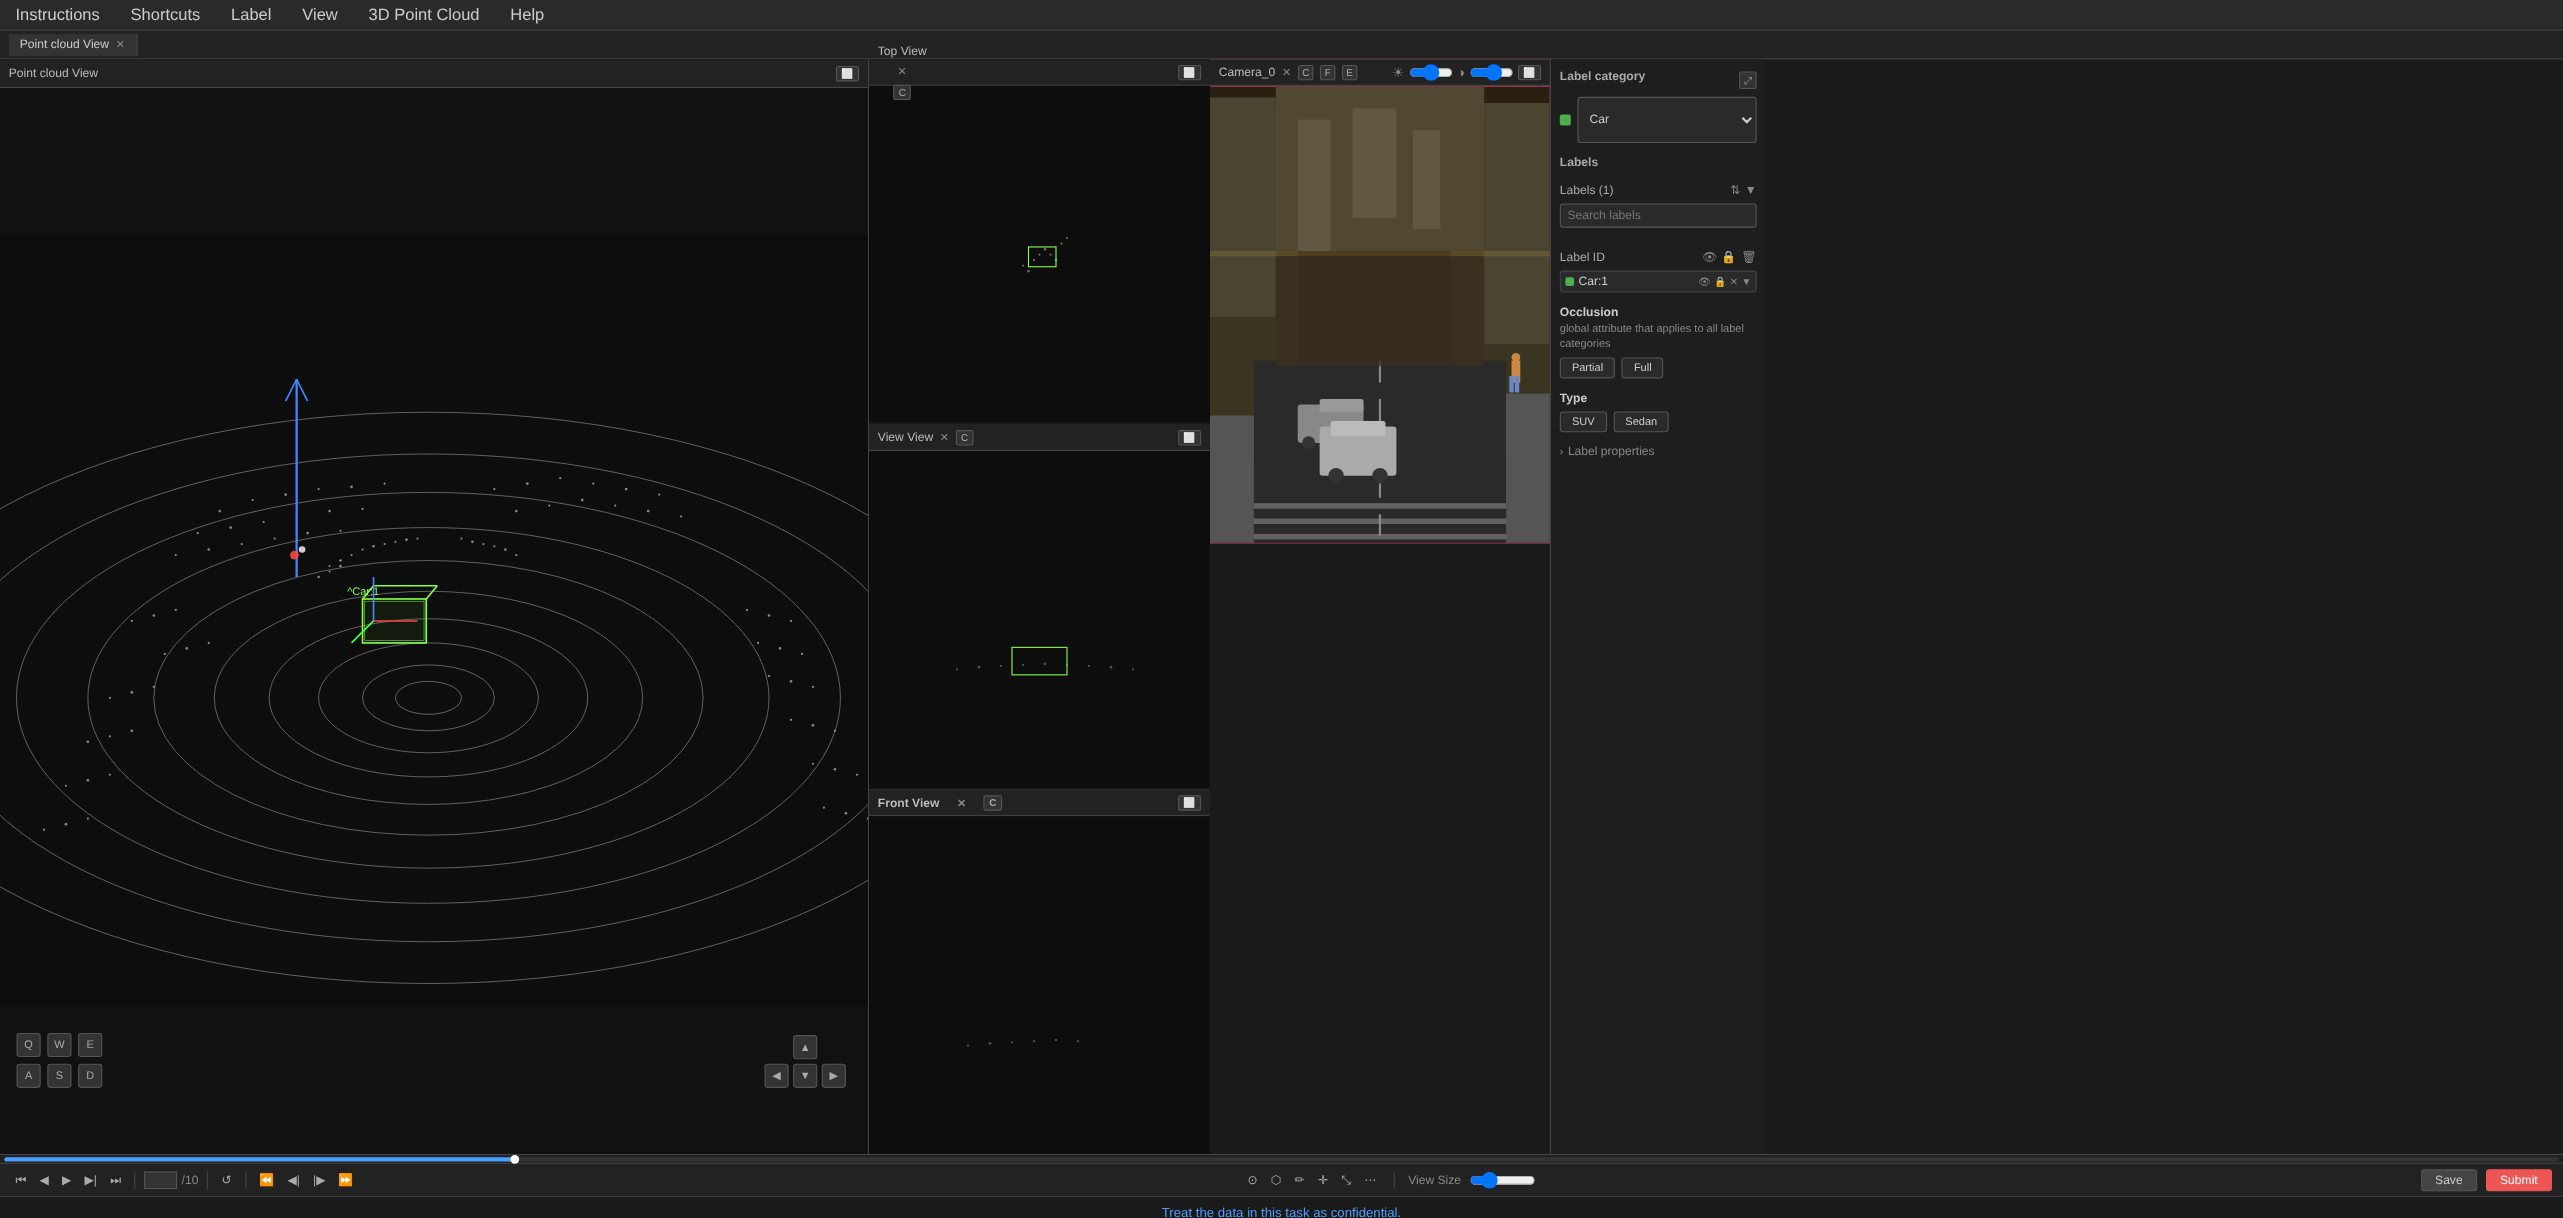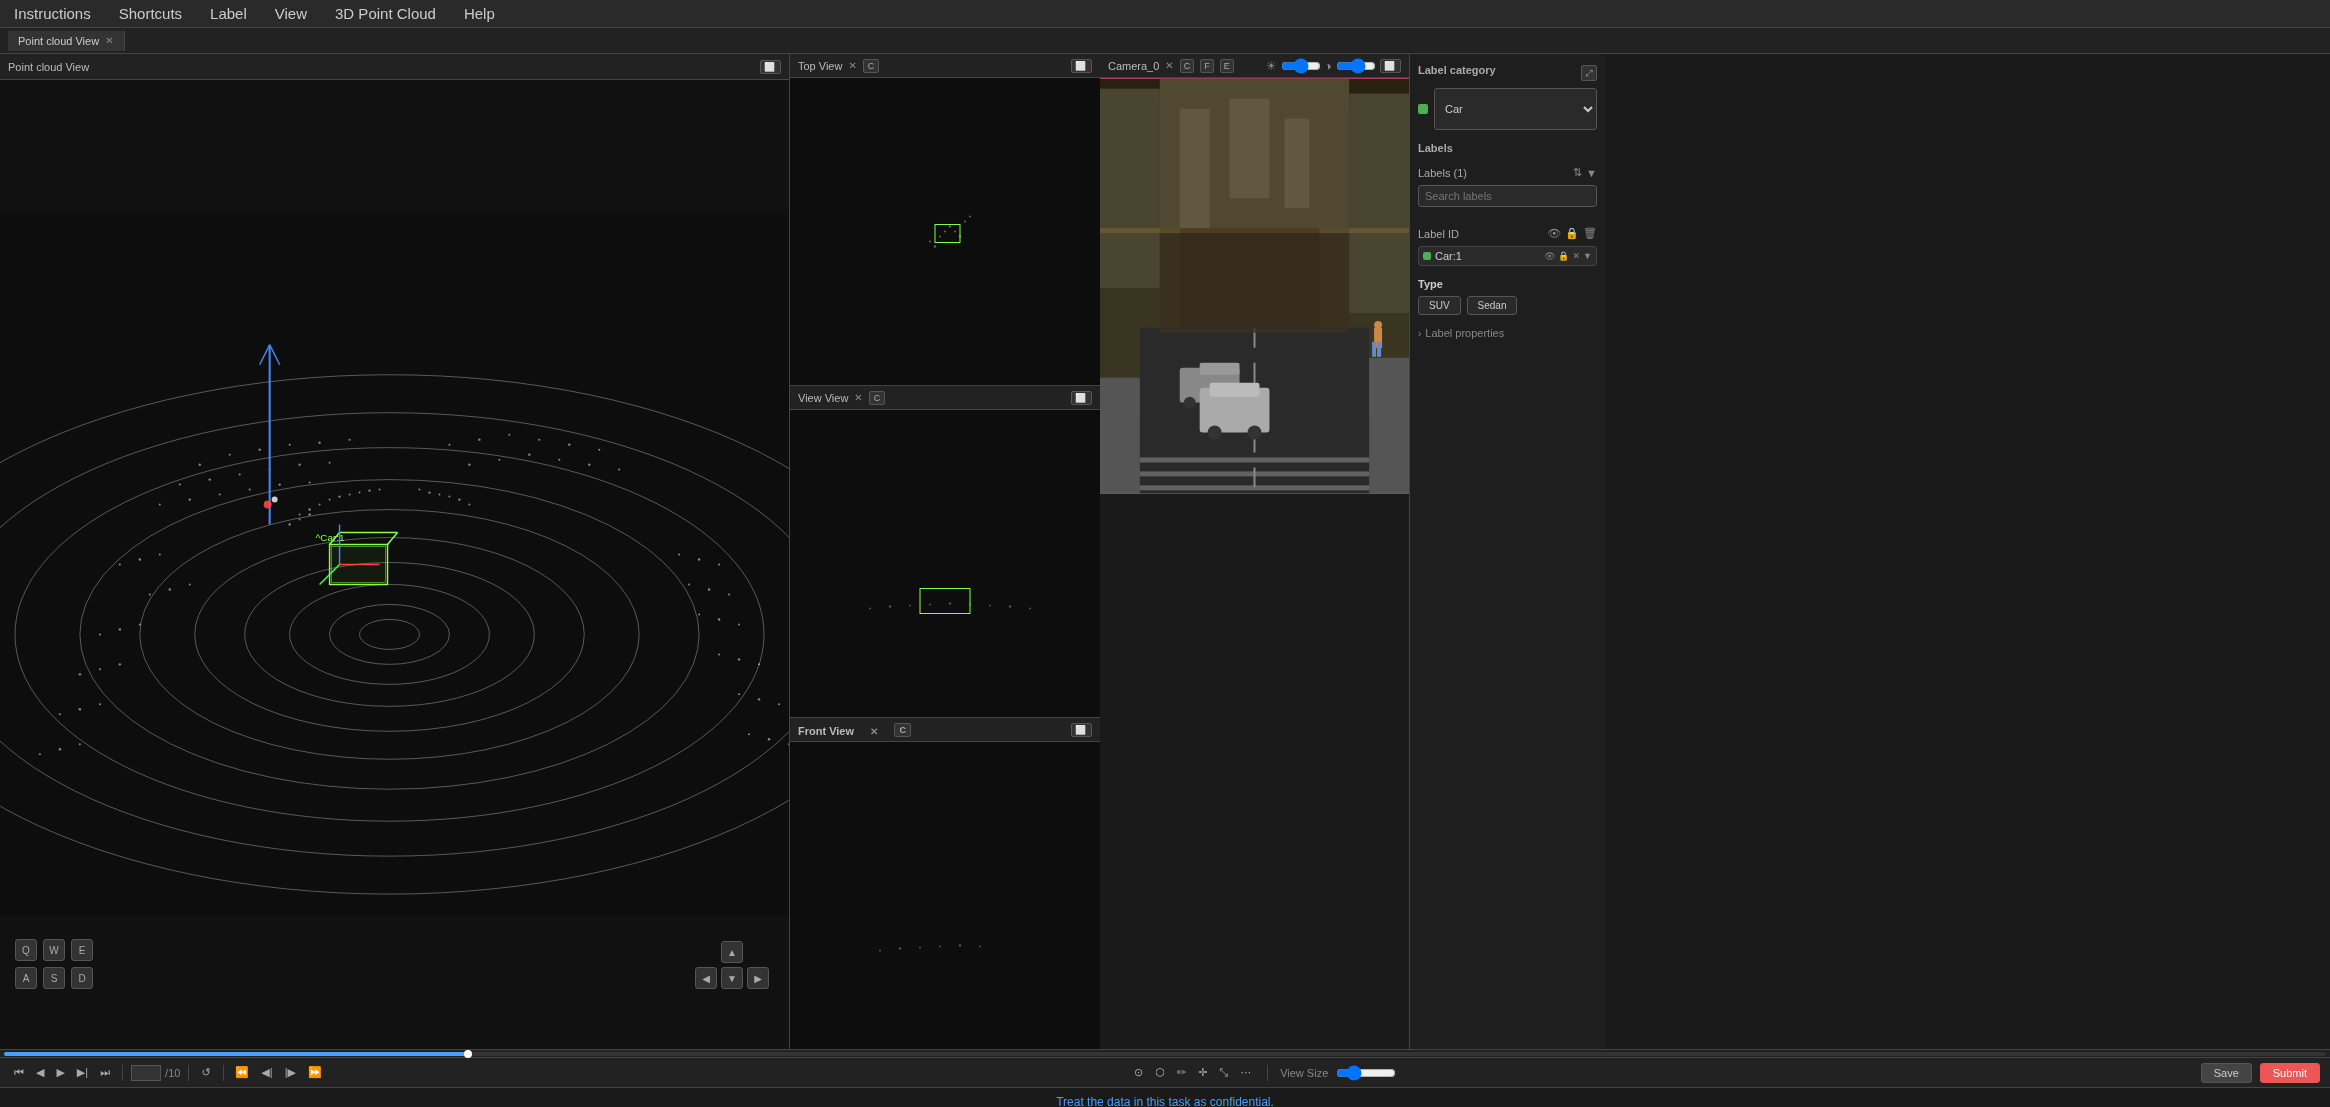--- a/index.html
+++ b/index.html
@@ -297,21 +297,21 @@
           <div class="nav-btn">▶</div>
         </div>
       </div>
     </div>
   </div>
 
   <div class="panels-middle">
 
     <div class="view-panel">
       <div class="view-panel-header">
-        <div style="display:flex;align-items:center;gap:6px;">
+        <div style="display:flex;align-items:center;gap:6px;flex-direction:column;">
           <span class="view-panel-title">Top View</span>
           <span class="close" style="color:#888;font-size:10px;">✕</span>
           <span class="panel-btn">C</span>
         </div>
         <div style="display:flex;align-items:center;gap:4px;">
           <button class="panel-btn">⬜</button>
         </div>
       </div>
       <div class="view-panel-content">
         <svg width="100%" height="100%" viewBox="0 0 310 210">
@@ -506,20 +506,28 @@
         <span class="label-item-name">Car:1</span>
         <div class="label-item-icons">
           <button class="icon-btn" style="font-size:9px;">👁</button>
           <button class="icon-btn" style="font-size:9px;">🔒</button>
           <button class="icon-btn" style="font-size:9px;">✕</button>
           <button class="icon-btn" style="font-size:9px;">▼</button>
         </div>
       </div>
     </div>
 
+    <div class="right-section">
+      <div class="occlusion-title">Occlusion</div>
+      <div class="occlusion-desc">global attribute that applies to all label categories</div>
+      <div class="occlusion-btns">
+        <button class="occ-btn">Partial</button>
+        <button class="occ-btn">Full</button>
+      </div>
+    </div>
 
     <div class="right-section">
       <div class="type-title">Type</div>
       <div class="type-btns">
         <button class="type-btn">SUV</button>
         <button class="type-btn">Sedan</button>
       </div>
     </div>
 
     <div class="right-section">

